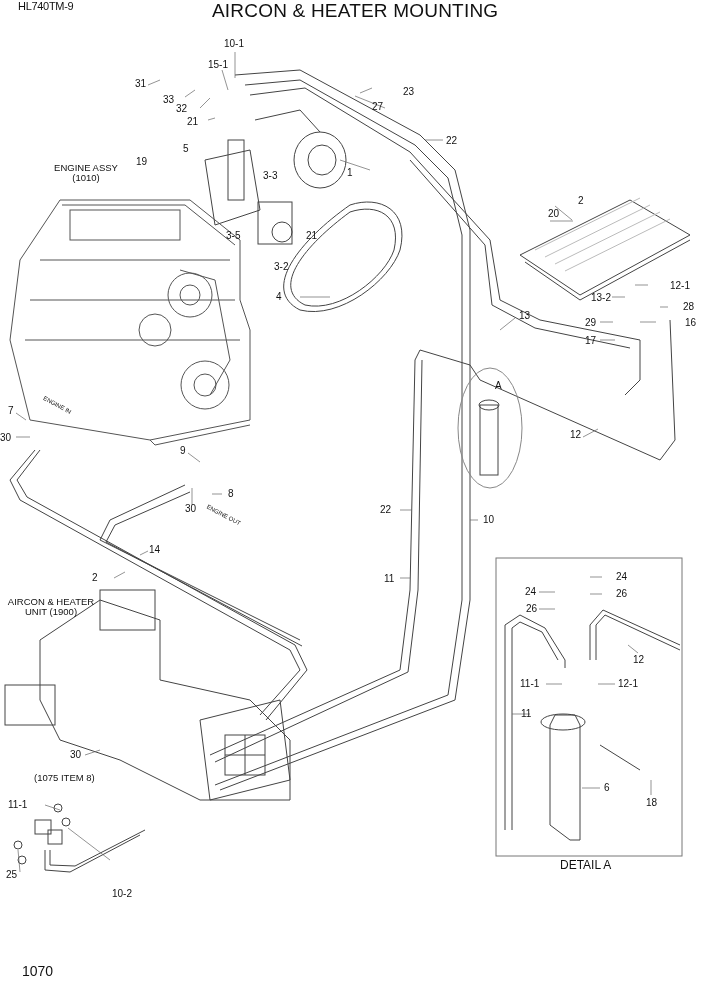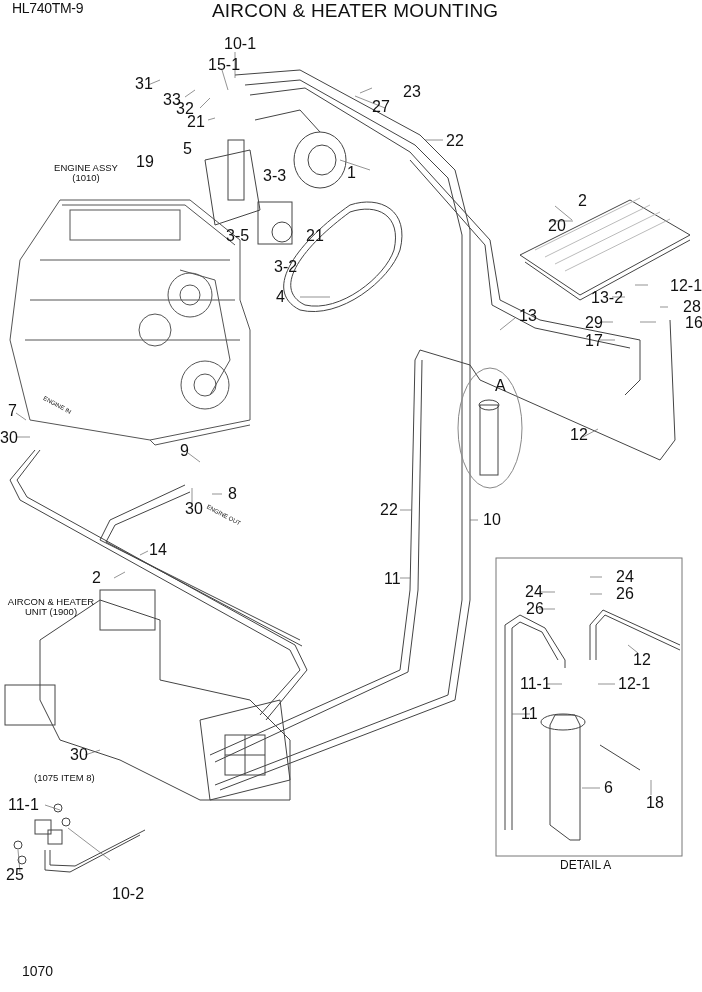--- a/index.html
+++ b/index.html
@@ -1,22 +1,22 @@
 <!DOCTYPE html>
 <html><head>
 <meta charset="utf-8">
 <style>
   html, body { margin:0; padding:0; background:#ffffff; }
   body { width:702px; height:992px; position:relative; overflow:hidden;
          font-family:"Liberation Sans", sans-serif; color:#111; }
-  .model { position:absolute; left:12px; top:0px; font-size:14px; letter-spacing:-0.3px; }
+  .model { position:absolute; left:18px; top:0px; font-size:11px; letter-spacing:-0.3px; }
   .title { position:absolute; left:212px; top:0px; font-size:19px; letter-spacing:0.2px; }
   .page-no { position:absolute; left:22px; top:963px; font-size:14px; }
   svg.art { position:absolute; left:0; top:0; }
-  .lbl { position:absolute; font-size:16px; line-height:12px; white-space:nowrap;text-align:right; }
+  .lbl { position:absolute; font-size:10px; line-height:12px; white-space:nowrap;text-align:right; }
   .cap { position:absolute; font-size:9.5px; line-height:10px; text-align:center; white-space:nowrap; }
   .detail-cap { position:absolute; font-size:12px; }
 </style>
 </head>
 <body>
 
 <div class="model">HL740TM-9</div>
 <div class="title">AIRCON &amp; HEATER MOUNTING</div>
 
 <svg class="art" width="702" height="992" viewBox="0 0 702 992" fill="none" stroke="#333" stroke-width="1">
@@ -165,21 +165,21 @@
 <div class="lbl" style="left:446px;top:135px">22</div>
 <div class="lbl" style="left:183px;top:143px">5</div>
 <div class="lbl" style="left:136px;top:156px">19</div>
 <div class="lbl" style="left:347px;top:167px">1</div>
 <div class="lbl" style="left:263px;top:170px">3-3</div>
 <div class="lbl" style="left:226px;top:230px">3-5</div>
 <div class="lbl" style="left:306px;top:230px">21</div>
 <div class="lbl" style="left:274px;top:261px">3-2</div>
 <div class="lbl" style="left:276px;top:291px">4</div>
 <div class="lbl" style="left:578px;top:195px">2</div>
-<div class="lbl" style="left:548px;top:220px">20</div>
+<div class="lbl" style="left:548px;top:208px">20</div>
 <div class="lbl" style="left:670px;top:280px">12-1</div>
 <div class="lbl" style="left:591px;top:292px">13-2</div>
 <div class="lbl" style="left:683px;top:301px">28</div>
 <div class="lbl" style="left:585px;top:317px">29</div>
 <div class="lbl" style="left:685px;top:317px">16</div>
 <div class="lbl" style="left:585px;top:335px">17</div>
 <div class="lbl" style="left:519px;top:310px">13</div>
 <div class="lbl" style="left:8px;top:405px">7</div>
 <div class="lbl" style="left:0px;top:432px">30</div>
 <div class="lbl" style="left:180px;top:445px">9</div>

